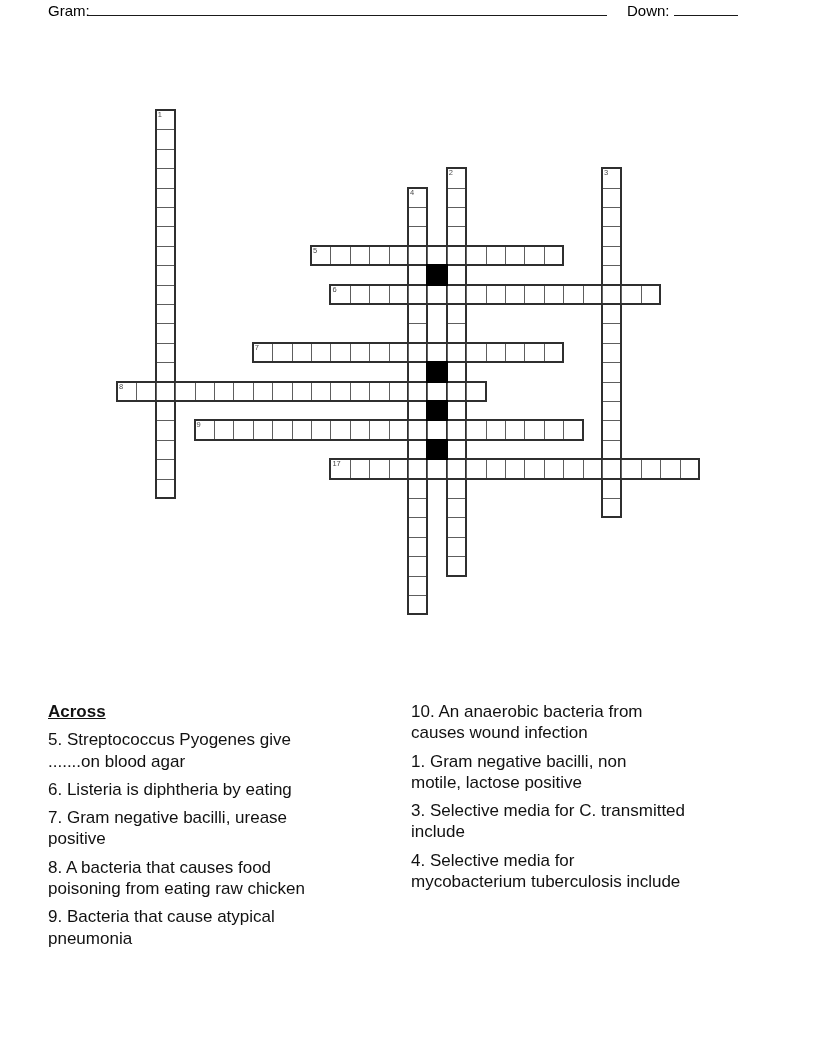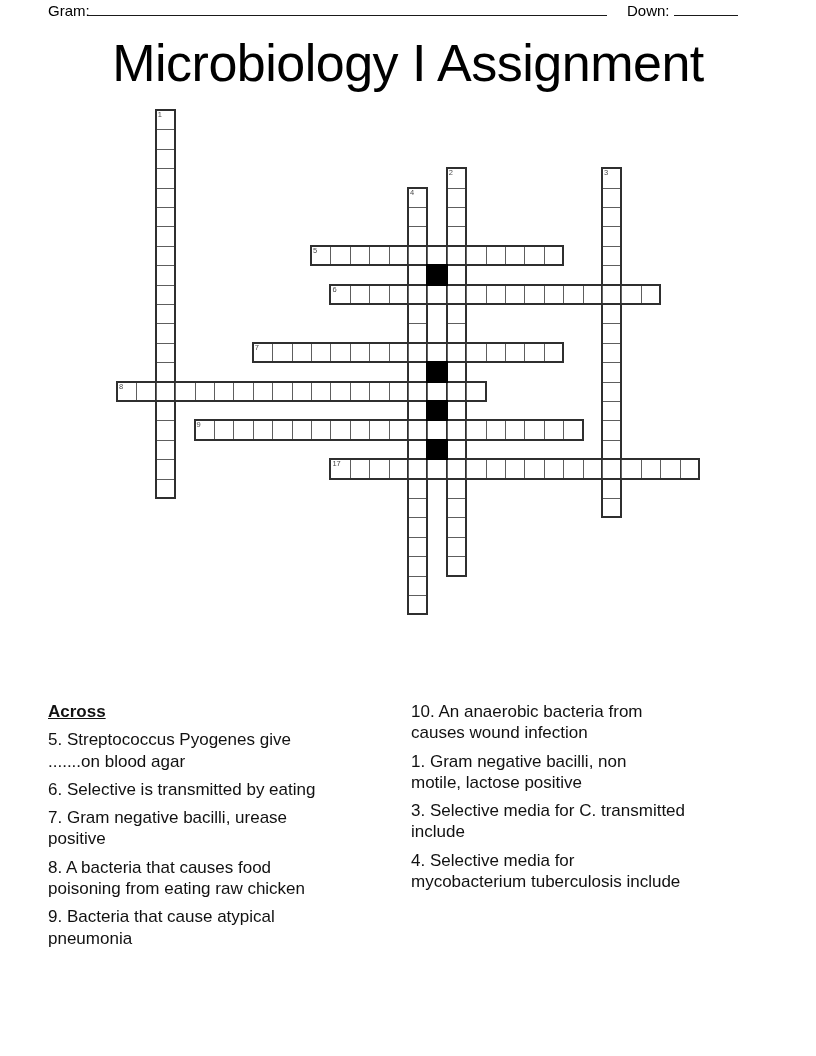--- a/index.html
+++ b/index.html
@@ -32,21 +32,20 @@
 </style>
 </head>
 <body>
 
 <div class="page">
   <span class="name-label">Gram:</span>
   <div class="name-line"></div>
   <span class="date-label">Down:</span>
   <div class="date-line"></div>
 
-  <h1 class="title">Microbiology I Assignment</h1>
 
   <div class="grid-layer" id="grid">
       <div class="word-backdrop" style="left: 155.8px; top: 110px; width: 19.4px; height: 388px;"></div>
       <div class="word-backdrop" style="left: 446.8px; top: 168.2px; width: 19.4px; height: 407.4px;"></div>
       <div class="word-backdrop" style="left: 602px; top: 168.2px; width: 19.4px; height: 349.2px;"></div>
       <div class="word-backdrop" style="left: 408px; top: 187.6px; width: 19.4px; height: 426.8px;"></div>
       <div class="word-backdrop" style="left: 311px; top: 245.8px; width: 252.2px; height: 19.4px;"></div>
       <div class="word-backdrop" style="left: 330.4px; top: 284.6px; width: 329.8px; height: 19.4px;"></div>
       <div class="word-backdrop" style="left: 252.8px; top: 342.8px; width: 310.4px; height: 19.4px;"></div>
       <div class="word-backdrop" style="left: 117px; top: 381.6px; width: 368.6px; height: 19.4px;"></div>
@@ -260,21 +259,21 @@
       <div class="cell-number" style="left: 254.8px; top: 343.8px;">7</div>
       <div class="cell-number" style="left: 119px; top: 382.6px;">8</div>
       <div class="cell-number" style="left: 196.6px; top: 421.4px;">9</div>
       <div class="cell-number" style="left: 332.4px; top: 460.2px;">17</div>
     </div>
 
   <div class="clues" id="clues">
       <p class="clue-header"><span>Across</span></p>
       <p><span class="clue-num">5.</span><span> Streptococcus Pyogenes give
 .......on blood agar</span></p>
-      <p><span class="clue-num">6.</span><span> Selective is transmitted by eating</span></p>
+      <p><span class="clue-num">6.</span><span> Listeria is diphtheria by eating</span></p>
       <p><span class="clue-num">7.</span><span> Gram negative bacilli, urease
 positive</span></p>
       <p><span class="clue-num">8.</span><span> A bacteria that causes food
 poisoning from eating raw chicken</span></p>
       <p><span class="clue-num">9.</span><span> Bacteria that cause atypical
 pneumonia</span></p>
       <p class="col-break"><span class="clue-num">10.</span><span> An anaerobic bacteria from
 causes wound infection</span></p>
       <p><span class="clue-num">1.</span><span> Gram negative bacilli, non
 motile, lactose positive</span></p>

